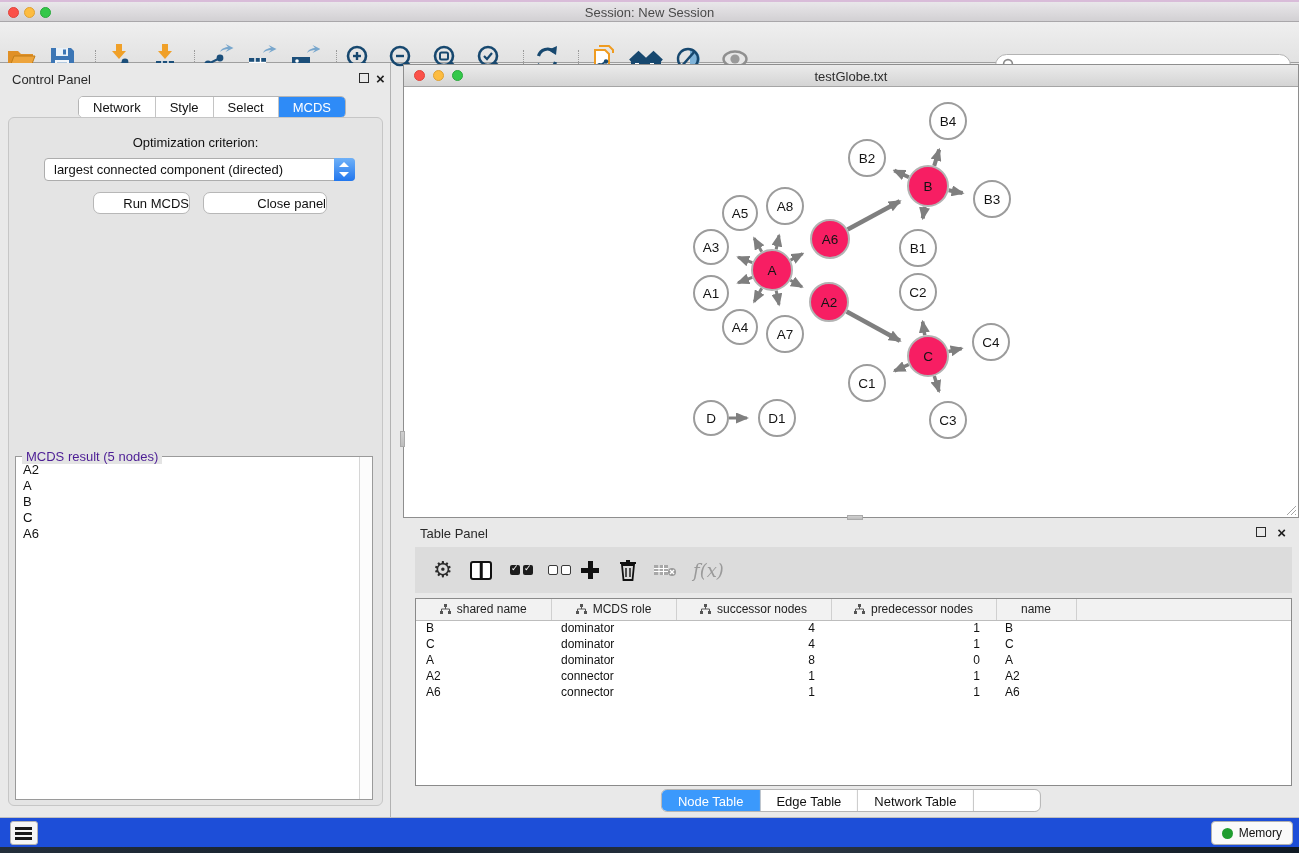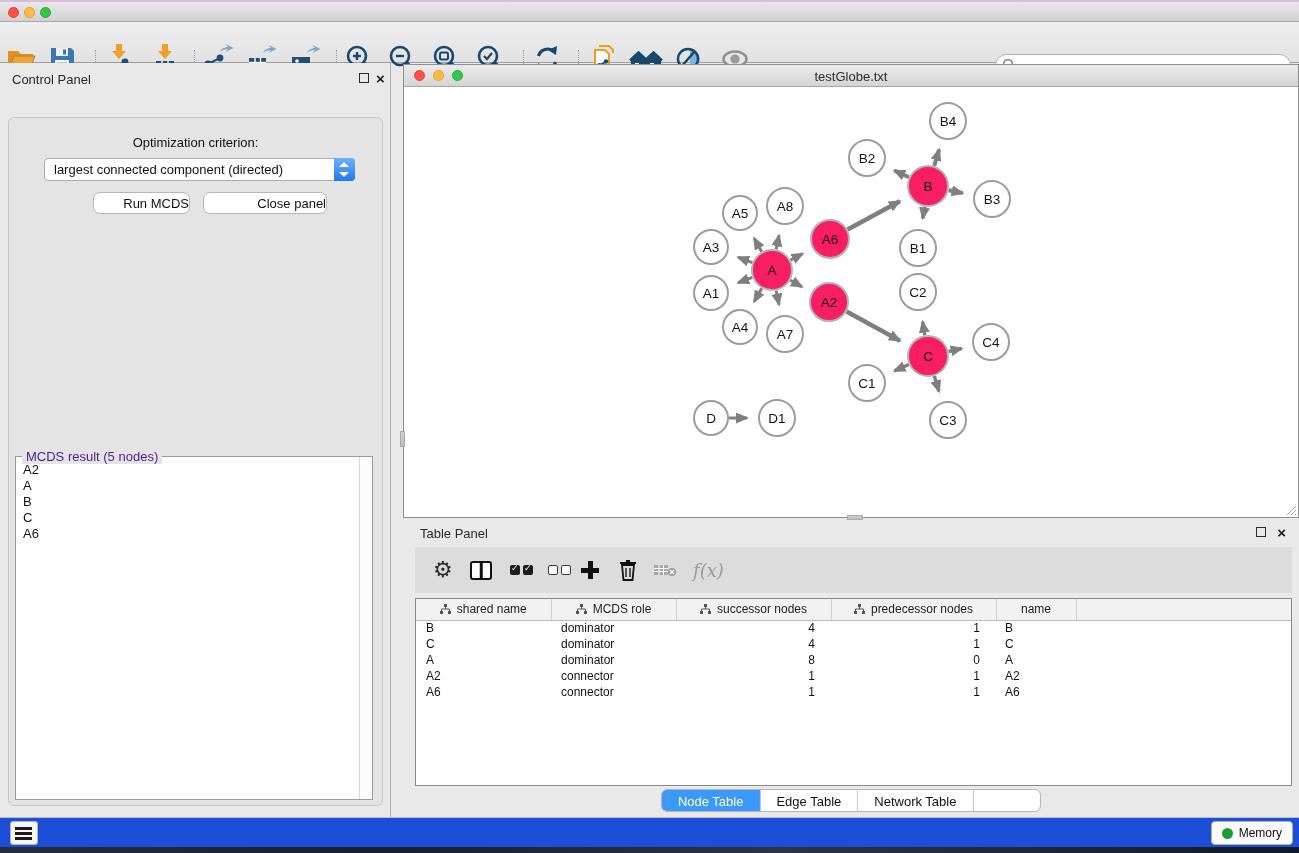--- a/index.html
+++ b/index.html
@@ -99,20 +99,21 @@
   .desktop-strip { position:absolute; left:0; top:847px; width:1299px; height:6px;
     background:linear-gradient(90deg,#232e3a,#15202c 30%,#2a3542 60%,#101a24); }
 </style>
 </head>
 <body>
 
 <div class="os-titlebar">
   <span class="tl red" style="left:8px"></span>
   <span class="tl yellow" style="left:24px"></span>
   <span class="tl green" style="left:40px"></span>
+  <div class="os-title">Session: New Session</div>
 </div>
 
 <div class="toolbar">
   <span class="tbi" style="left:22px">
     <svg width="34" height="34" viewBox="0 0 34 34">
         <path d="M4 9h10l3 3h12v4H10L5 28H4z" fill="#e09026"></path>
         <path d="M10 14h21l-5 13H5z" fill="#eda43c" stroke="#c27d17" stroke-width="1"></path>
       </svg>
   </span>
   <span class="tbi" style="left:63px">
@@ -261,20 +262,26 @@
       </svg>
     <input type="text" placeholder="" style="">
   </div>
 </div>
 
 <div class="control-panel">
   <div class="cp-title">Control Panel</div>
   <span class="float-box" style="left:359px; top:10px"></span>
   <span class="close-x" style="left:376px; top:11px">×</span>
 
+  <div class="cp-tabs">
+    <div class="cp-tab">Network</div>
+    <div class="cp-tab">Style</div>
+    <div class="cp-tab">Select</div>
+    <div class="cp-tab active">MCDS</div>
+  </div>
 
   <div class="cp-content">
     <div class="opt-label">Optimization criterion:</div>
     <div class="dropdown">
       <span class="val">largest connected component (directed)</span>
       <span class="dd-step">
           <i class="up"></i>
           <i class="dn"></i>
         </span>
     </div>

